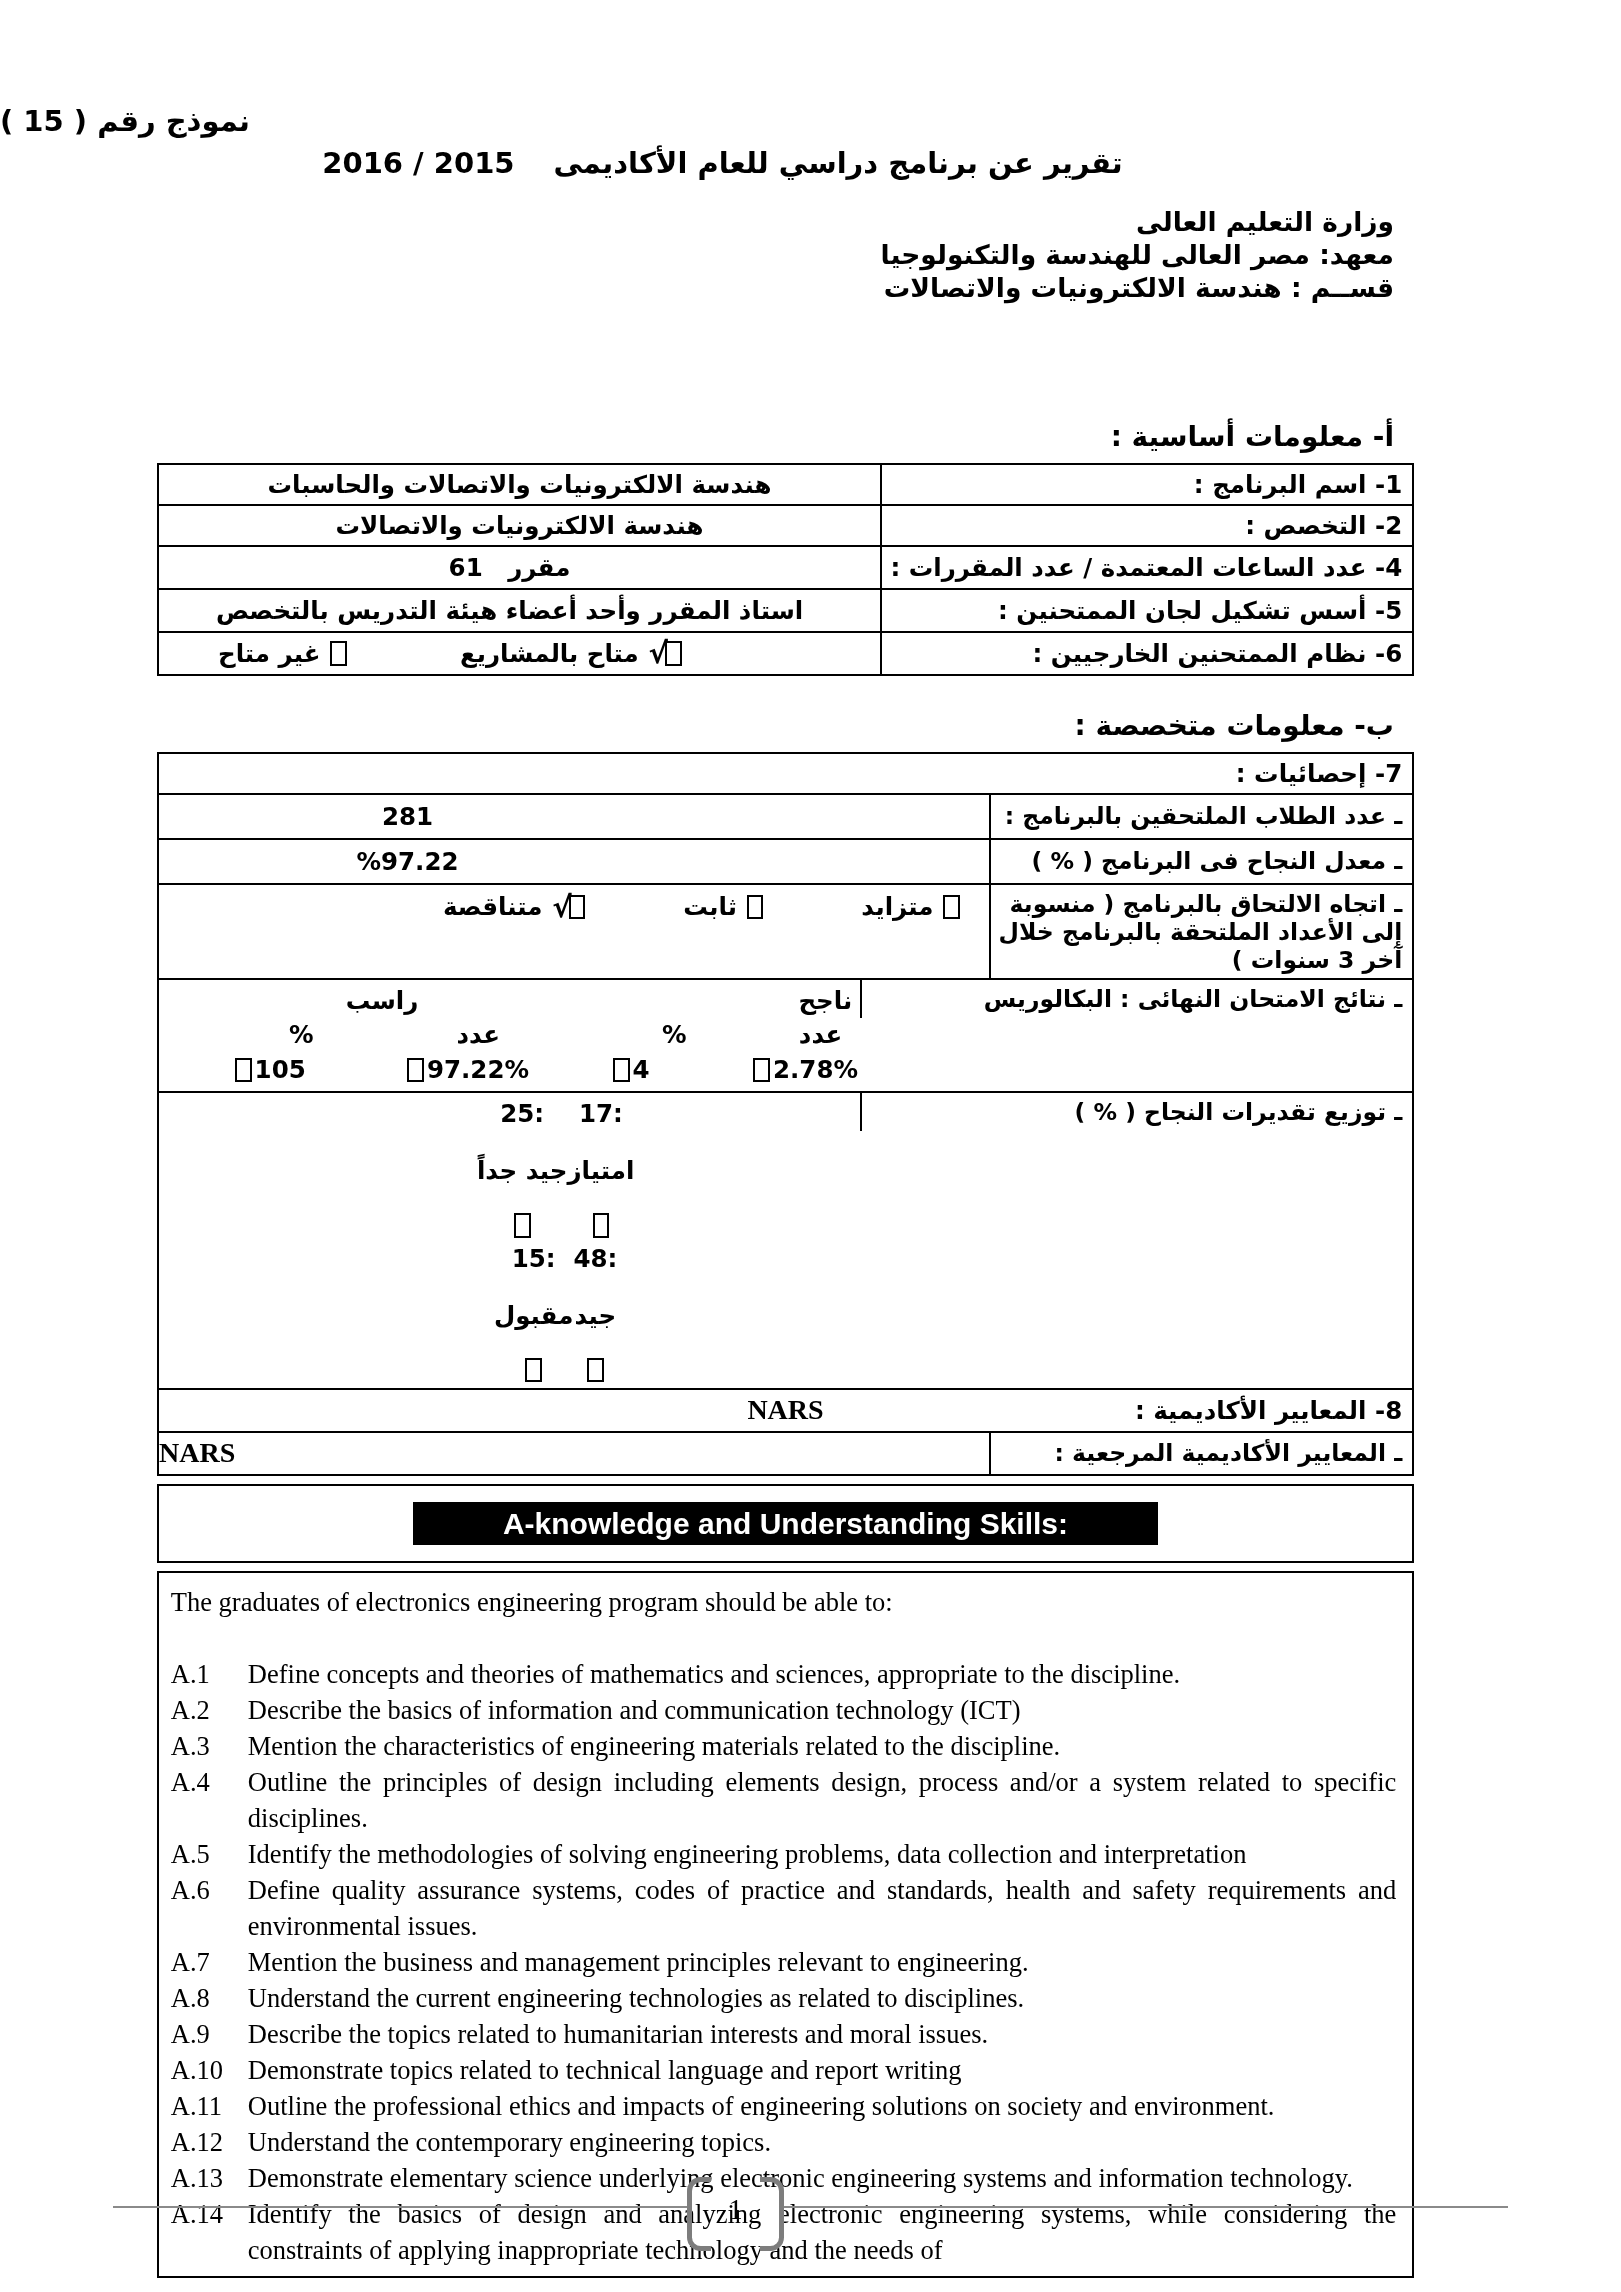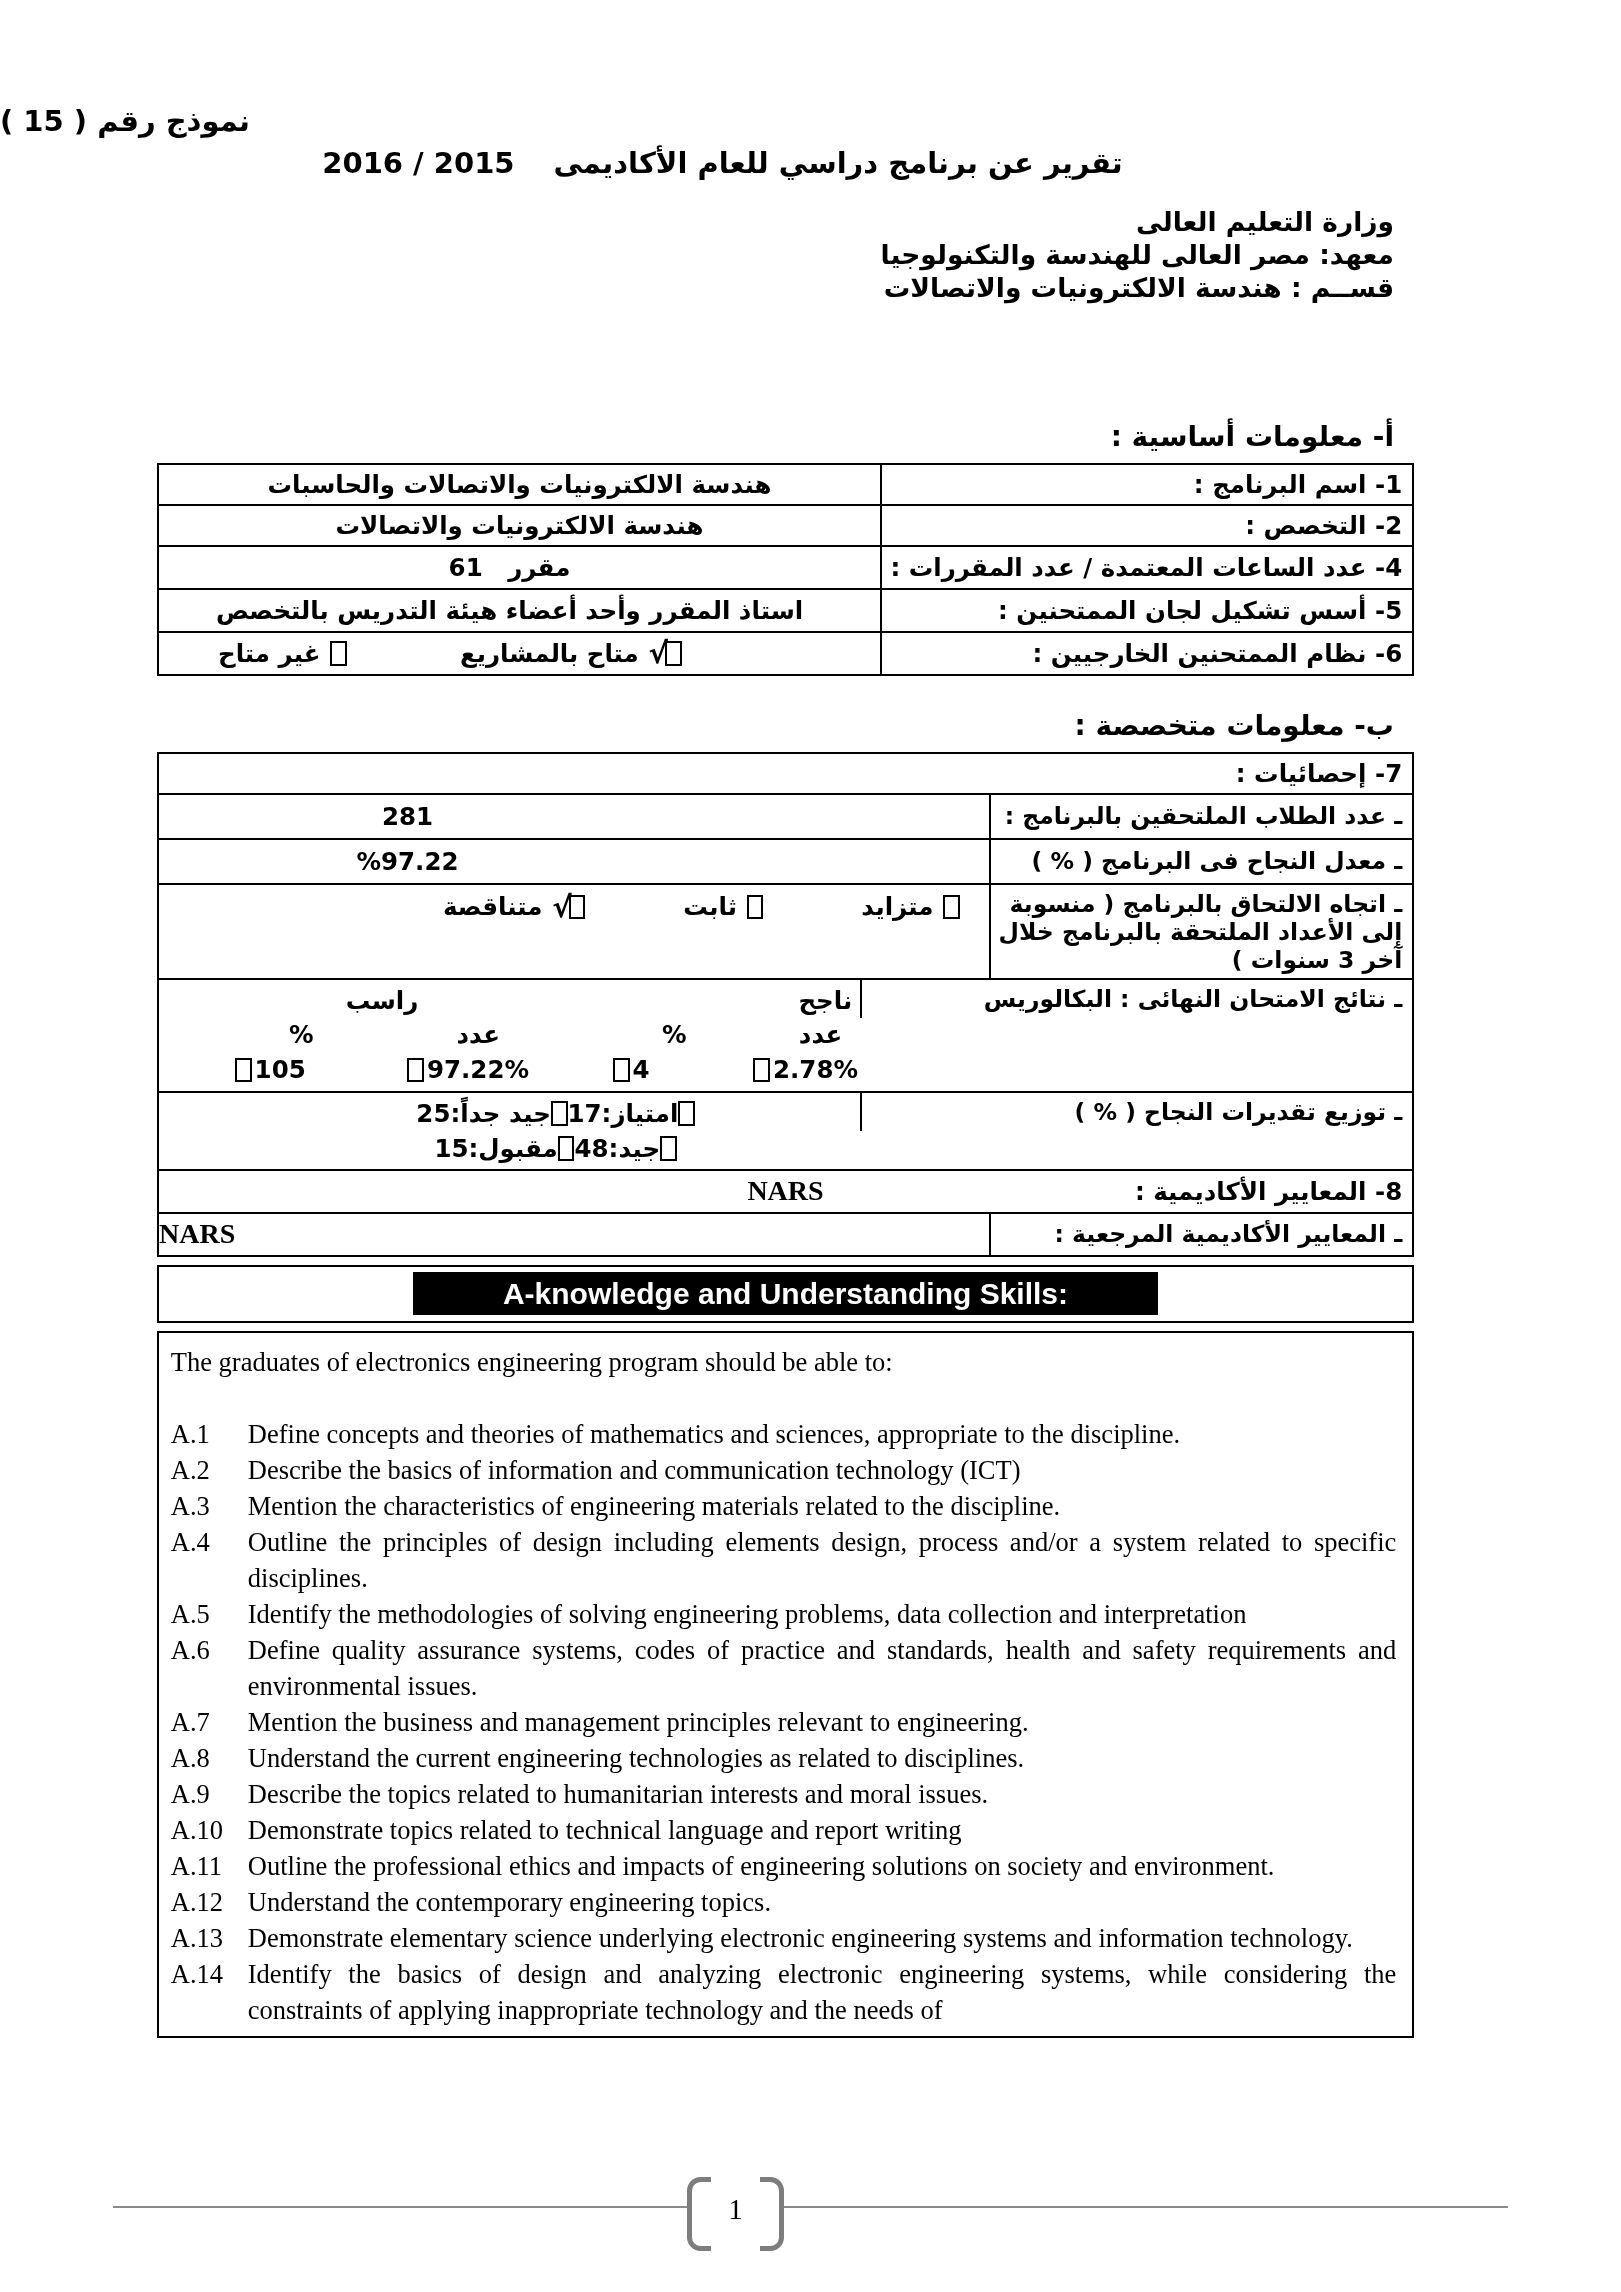--- a/index.html
+++ b/index.html
@@ -63,30 +63,30 @@
   .passcol .examtitle{text-align:right;padding-right:5.9px;}
   .examhdr,.examvals{display:flex;direction:ltr;justify-content:space-between;line-height:35px;}
   .examhdr{padding:0 29px 0 54px;}
   .passcol .examhdr{padding:0 15.7px 0 49px;}
   .ev{display:flex;align-items:center;gap:2.9px;direction:ltr;}
   
   .gradelines{display:flex;flex-direction:column;width:100%;gap:5.9px;padding:5.9px 0;}
   .gradeline{display:flex;direction:ltr;align-items:center;}
   .g-left{padding-left:106px;}
   .g-right{margin-left:auto;padding-right:13.7px;}
-  .gradegrp{display:flex;align-items:center;gap:0;direction:ltr;
-    font-size:24.5px;font-weight:bold;}
+  .gradegrp{display:flex;align-items:center;gap:28px;direction:ltr;
+    font-size:24.5px;font-weight:bold;flex-direction:column;}
   
   .stdrow{position:relative;flex:1;display:flex;align-items:center;justify-content:center;}
   .stdlabel{position:absolute;right:9.8px;top:50%;transform:translateY(-50%);
     direction:rtl;font-weight:bold;font-size:24.5px;}
   .nars{font-family:"Liberation Serif",serif;font-weight:bold;font-size:28px;direction:ltr;}
   .refval{justify-content:flex-end;padding-right:126px;}
   
-  .skills-hd{margin:7.8px 0 0 157px;width:1257px;border:2px solid #000;height:58px;
+  .skills-hd{margin:7.8px 0 0 157px;width:1257px;border:2px solid #000;height:79px;
     display:flex;align-items:center;justify-content:center;box-sizing:border-box;}
   .black-bar{background:#000;color:#fff;width:745px;height:43px;line-height:43px;
     text-align:center;font-family:"Liberation Sans",sans-serif;font-weight:bold;font-size:30px;}
   
   .content-box{margin:7.8px 0 0 157px;width:1257px;border:2px solid #000;box-sizing:border-box;
     padding:11.8px 15.7px 7.8px 11.8px;font-family:"Liberation Serif",serif;font-size:26.5px;}
   .intro{margin:0 0 36px 0;line-height:36px;}
   .item{display:flex;line-height:36px;}
   .item .num{width:77px;flex:none;}
   .item .txt{flex:1;text-align:justify;}

